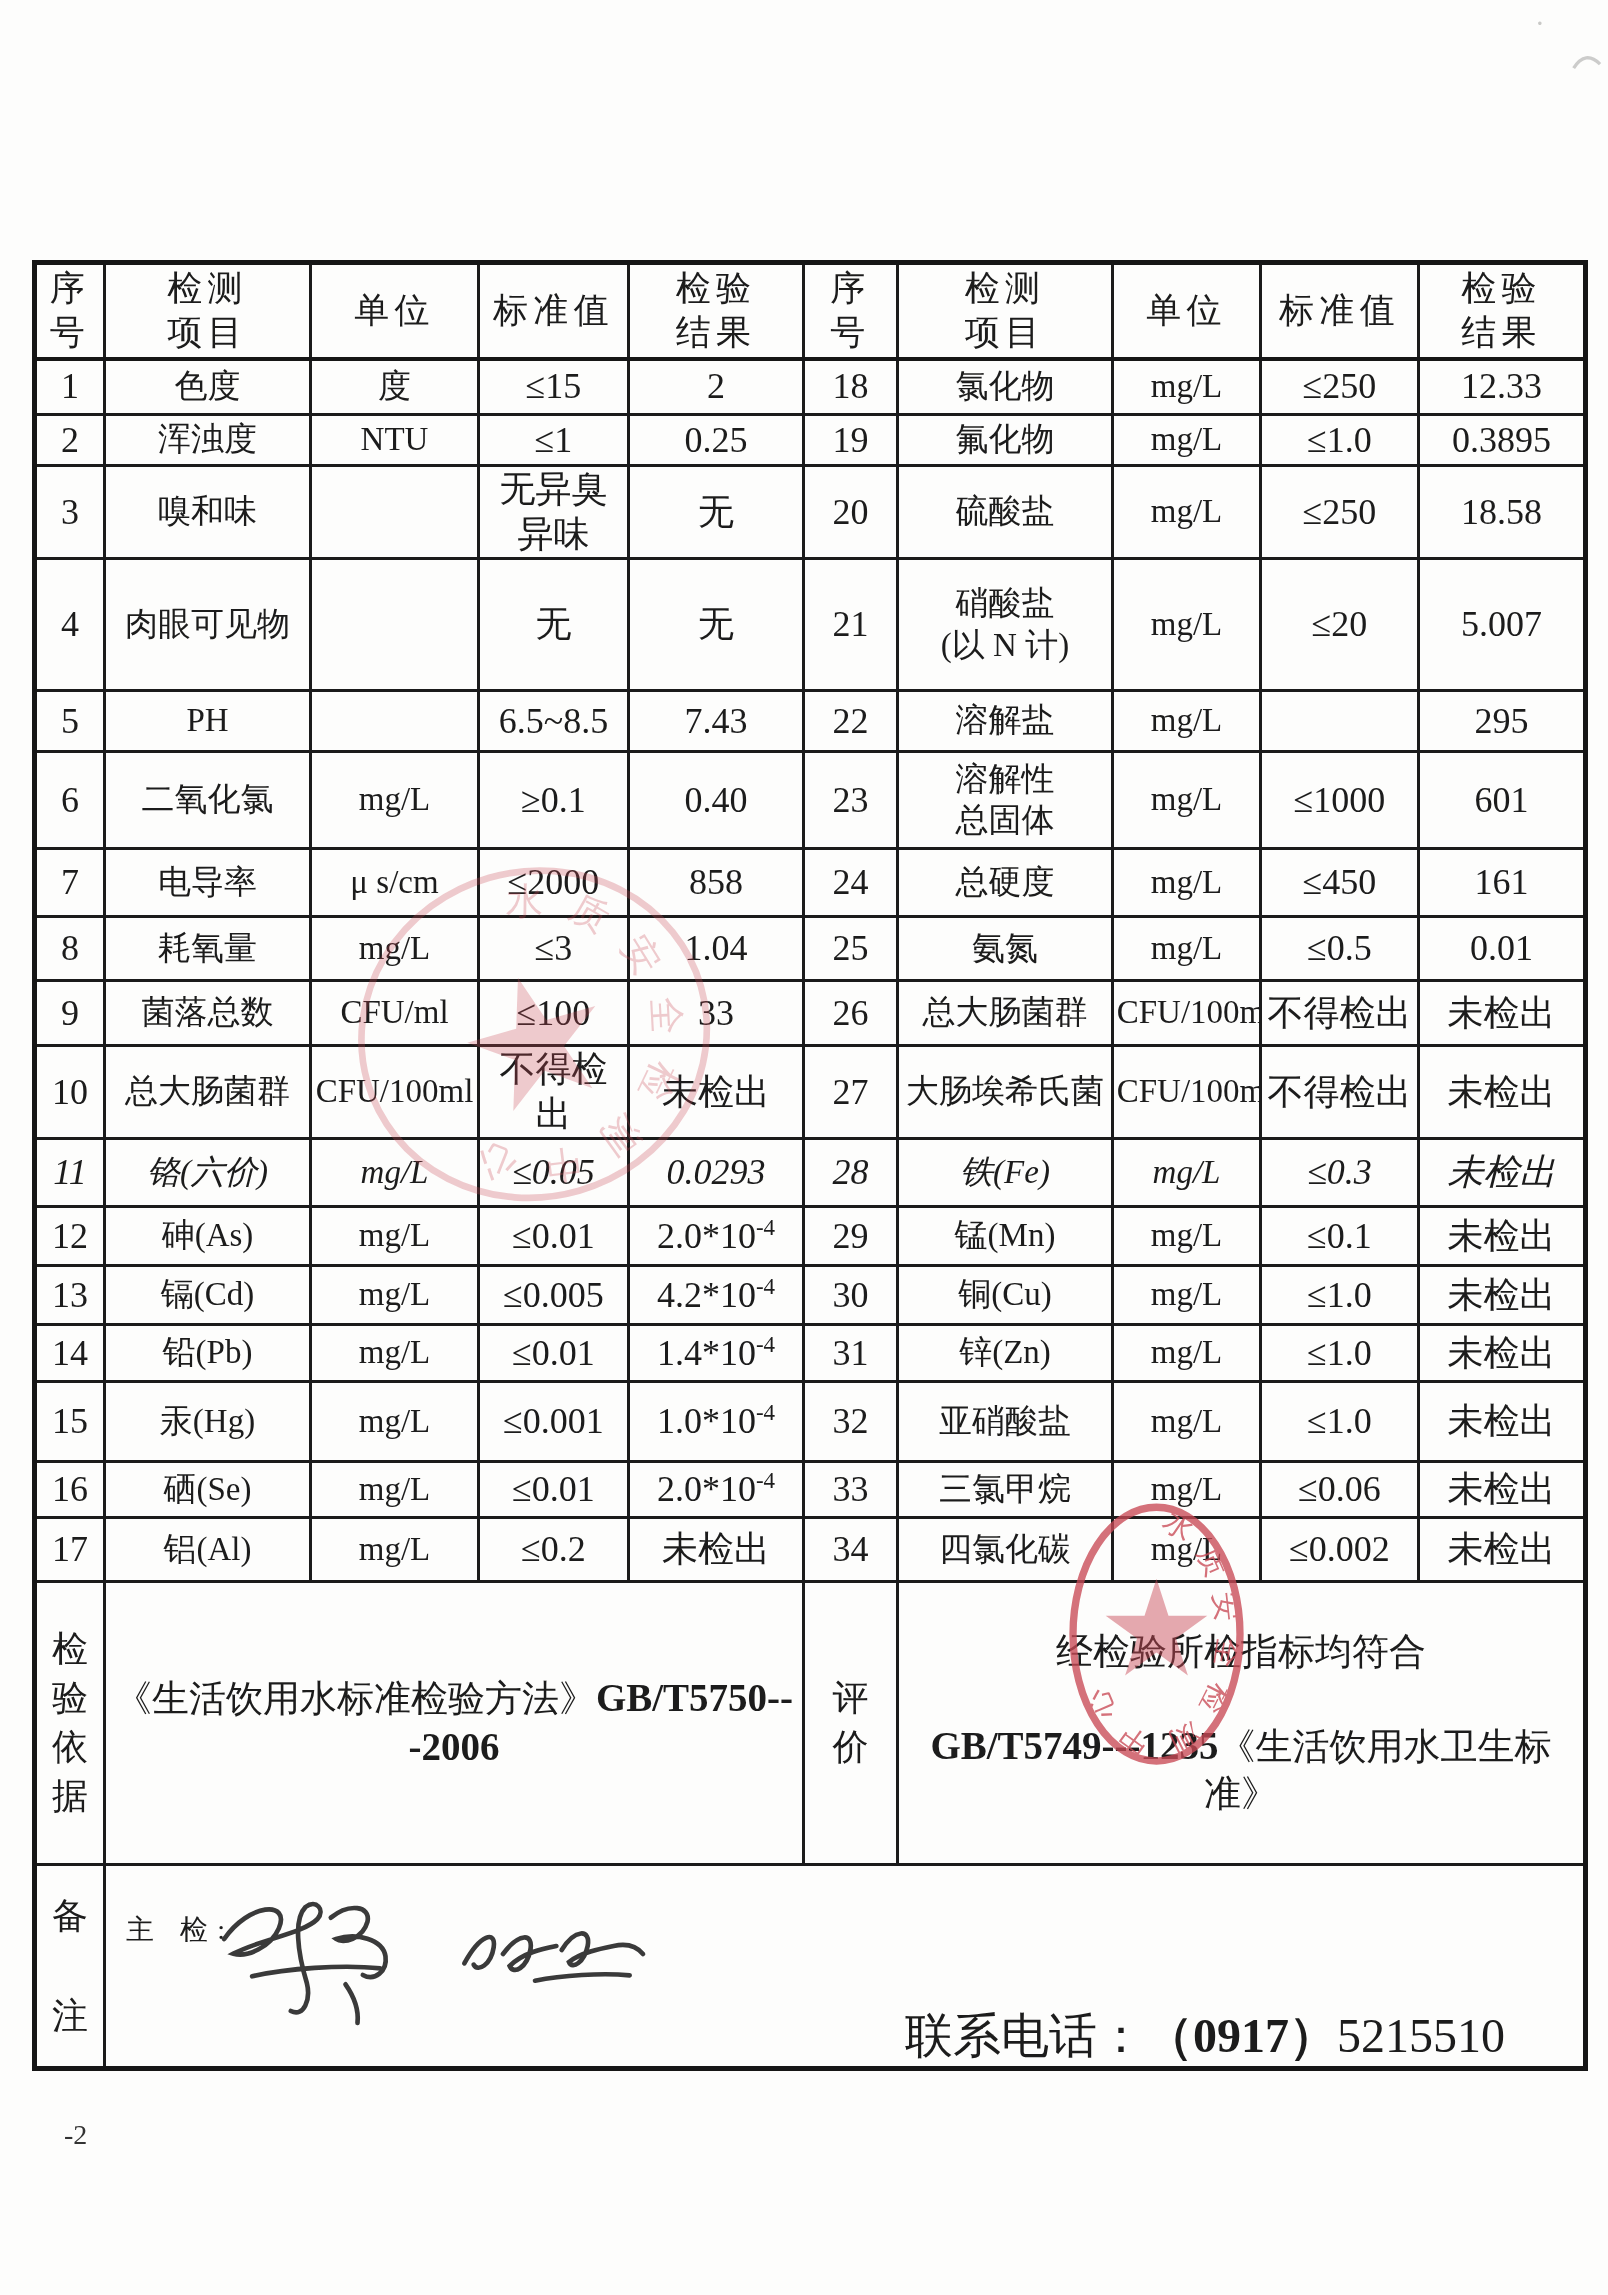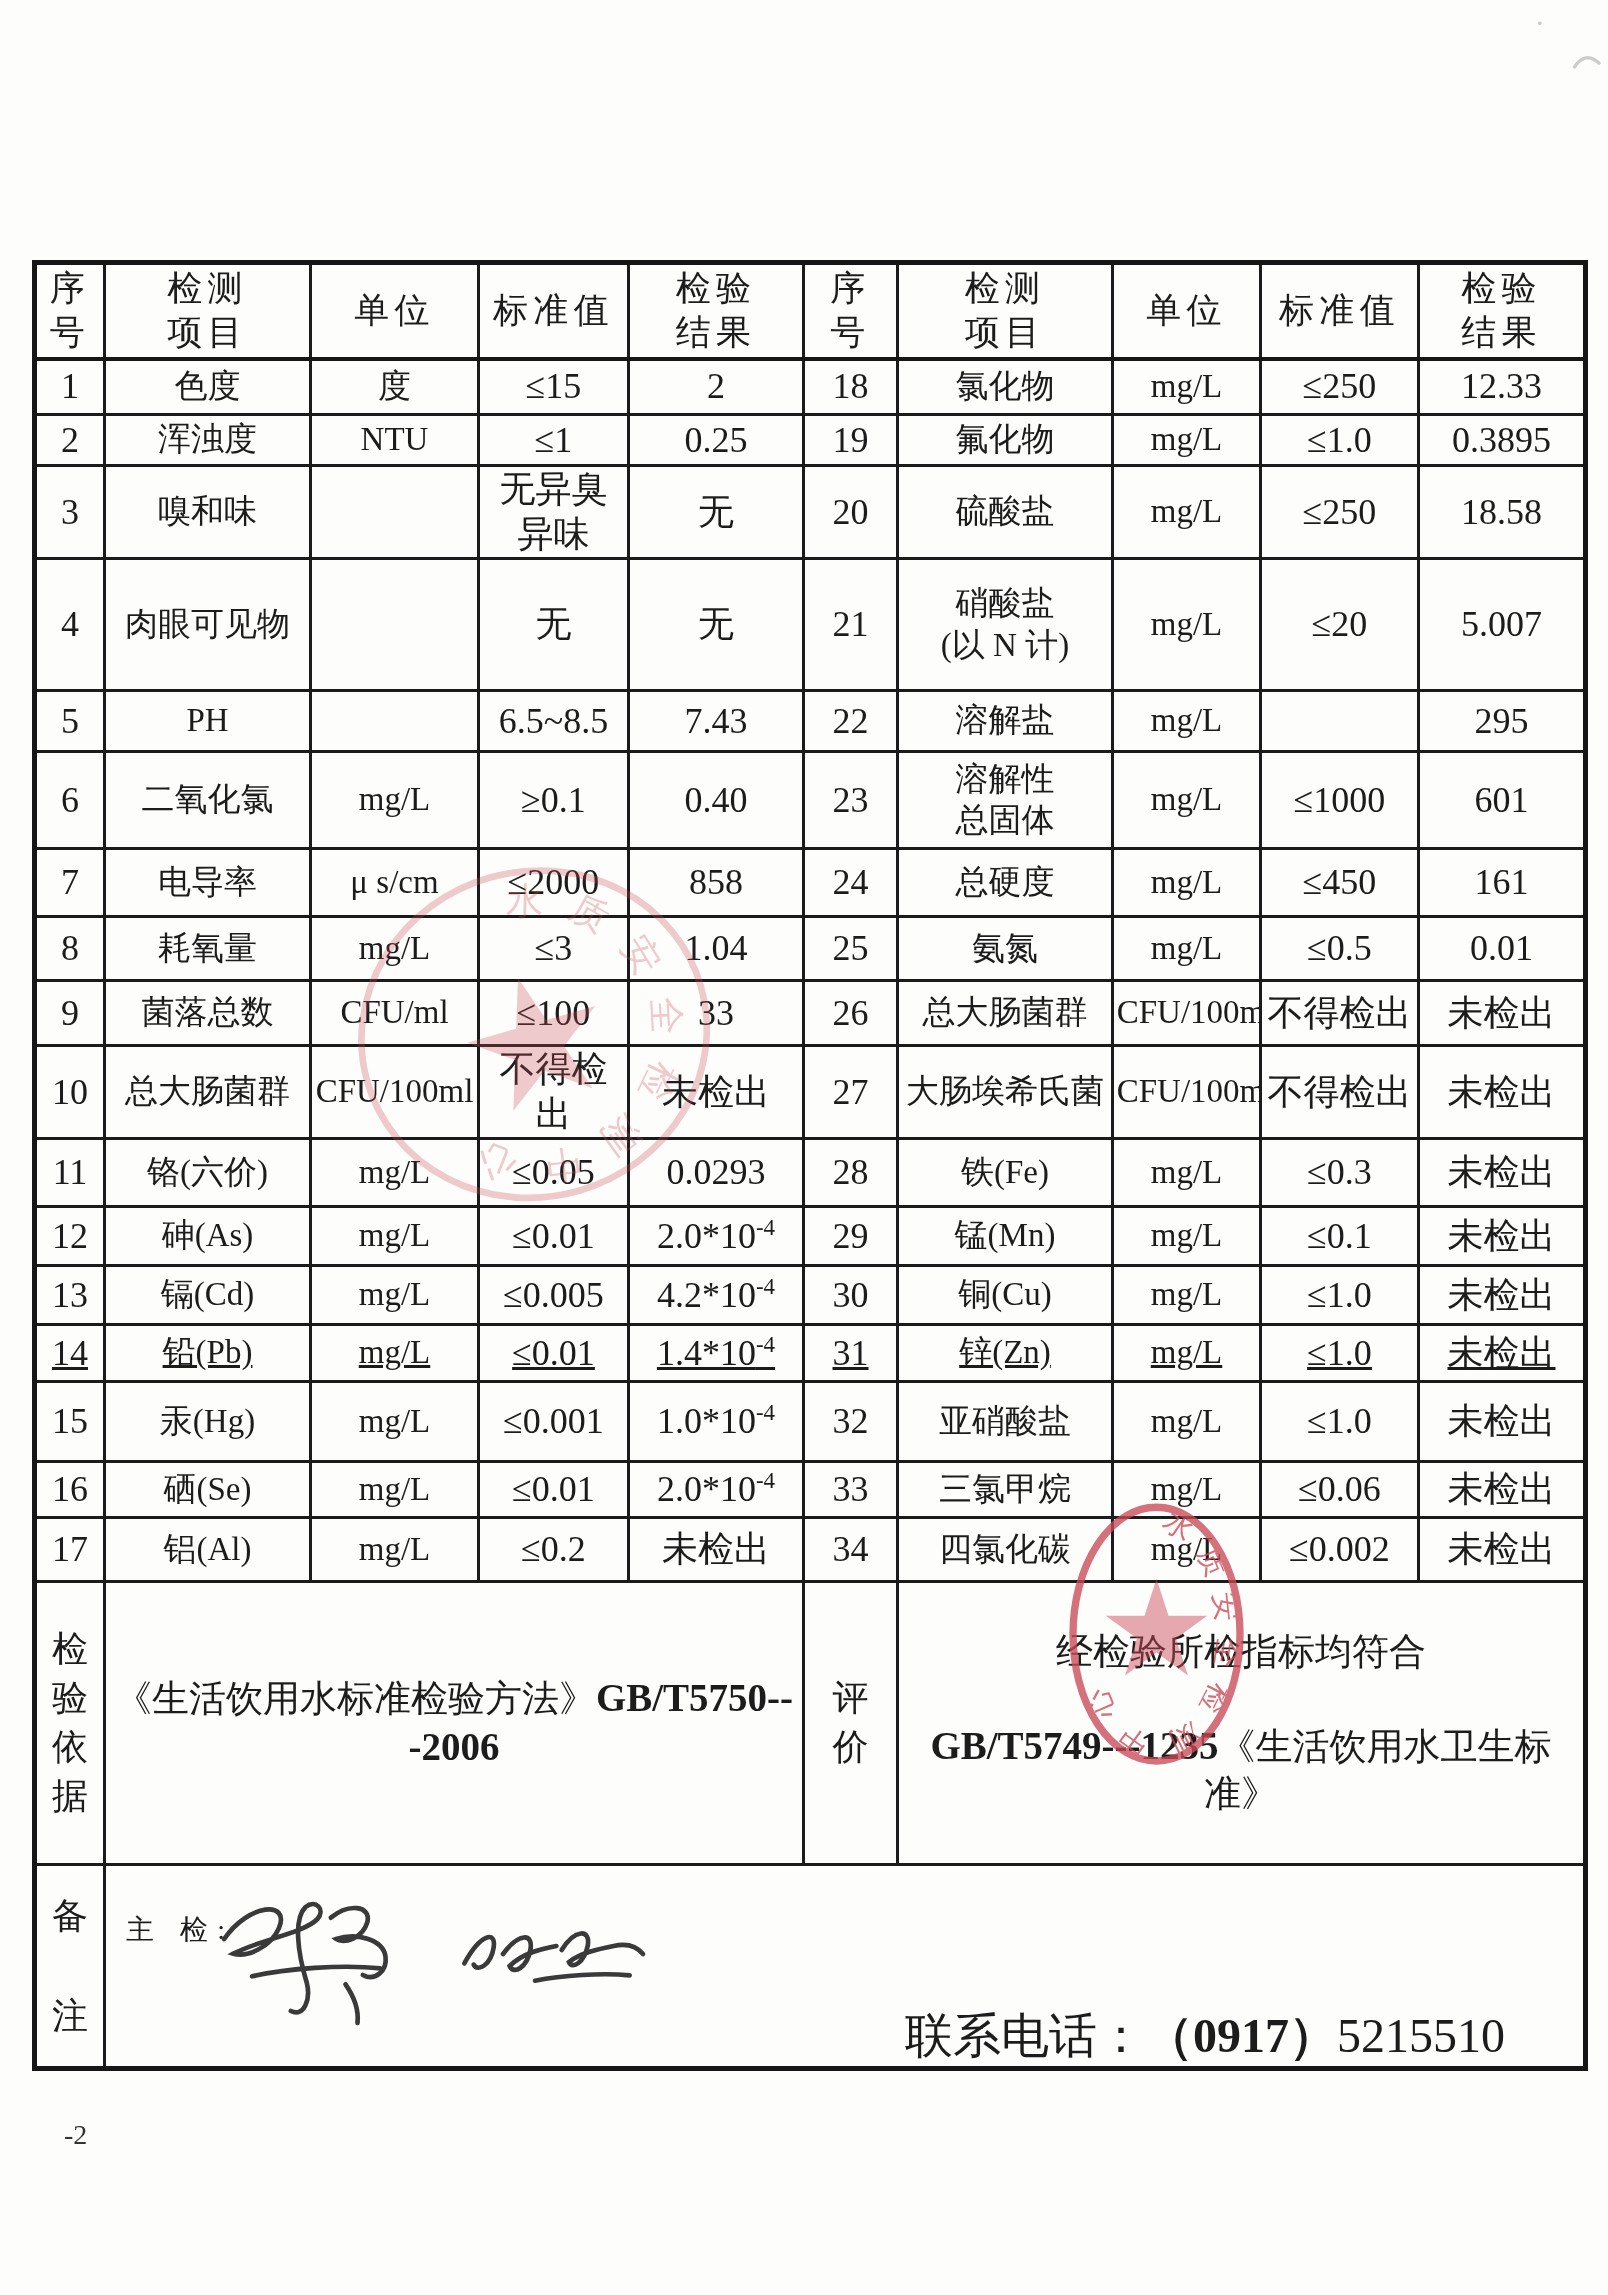--- a/index.html
+++ b/index.html
@@ -199,21 +199,21 @@
           <td class="c-item">总大肠菌群</td>
           <td class="c-unit">CFU/100ml</td>
           <td class="c-standard">不得检出</td>
           <td class="c-result">未检出</td>
           <td class="c-no">27</td>
           <td class="c-item">大肠埃希氏菌</td>
           <td class="c-unit">CFU/100ml</td>
           <td class="c-standard">不得检出</td>
           <td class="c-result">未检出</td>
         </tr>
-        <tr style="height: 68px;">
+        <tr style="height: 68px; font-style: italic;">
           <td class="c-no">11</td>
           <td class="c-item">铬(六价)</td>
           <td class="c-unit">mg/L</td>
           <td class="c-standard">≤0.05</td>
           <td class="c-result">0.0293</td>
           <td class="c-no">28</td>
           <td class="c-item">铁(Fe)</td>
           <td class="c-unit">mg/L</td>
           <td class="c-standard">≤0.3</td>
           <td class="c-result">未检出</td>
@@ -235,21 +235,21 @@
           <td class="c-item">镉(Cd)</td>
           <td class="c-unit">mg/L</td>
           <td class="c-standard">≤0.005</td>
           <td class="c-result">4.2*10<sup>-4</sup></td>
           <td class="c-no">30</td>
           <td class="c-item">铜(Cu)</td>
           <td class="c-unit">mg/L</td>
           <td class="c-standard">≤1.0</td>
           <td class="c-result">未检出</td>
         </tr>
-        <tr style="height: 57px; text-decoration: underline;">
+        <tr style="height: 57px;">
           <td class="c-no">14</td>
           <td class="c-item">铅(Pb)</td>
           <td class="c-unit">mg/L</td>
           <td class="c-standard">≤0.01</td>
           <td class="c-result">1.4*10<sup>-4</sup></td>
           <td class="c-no">31</td>
           <td class="c-item">锌(Zn)</td>
           <td class="c-unit">mg/L</td>
           <td class="c-standard">≤1.0</td>
           <td class="c-result">未检出</td>

